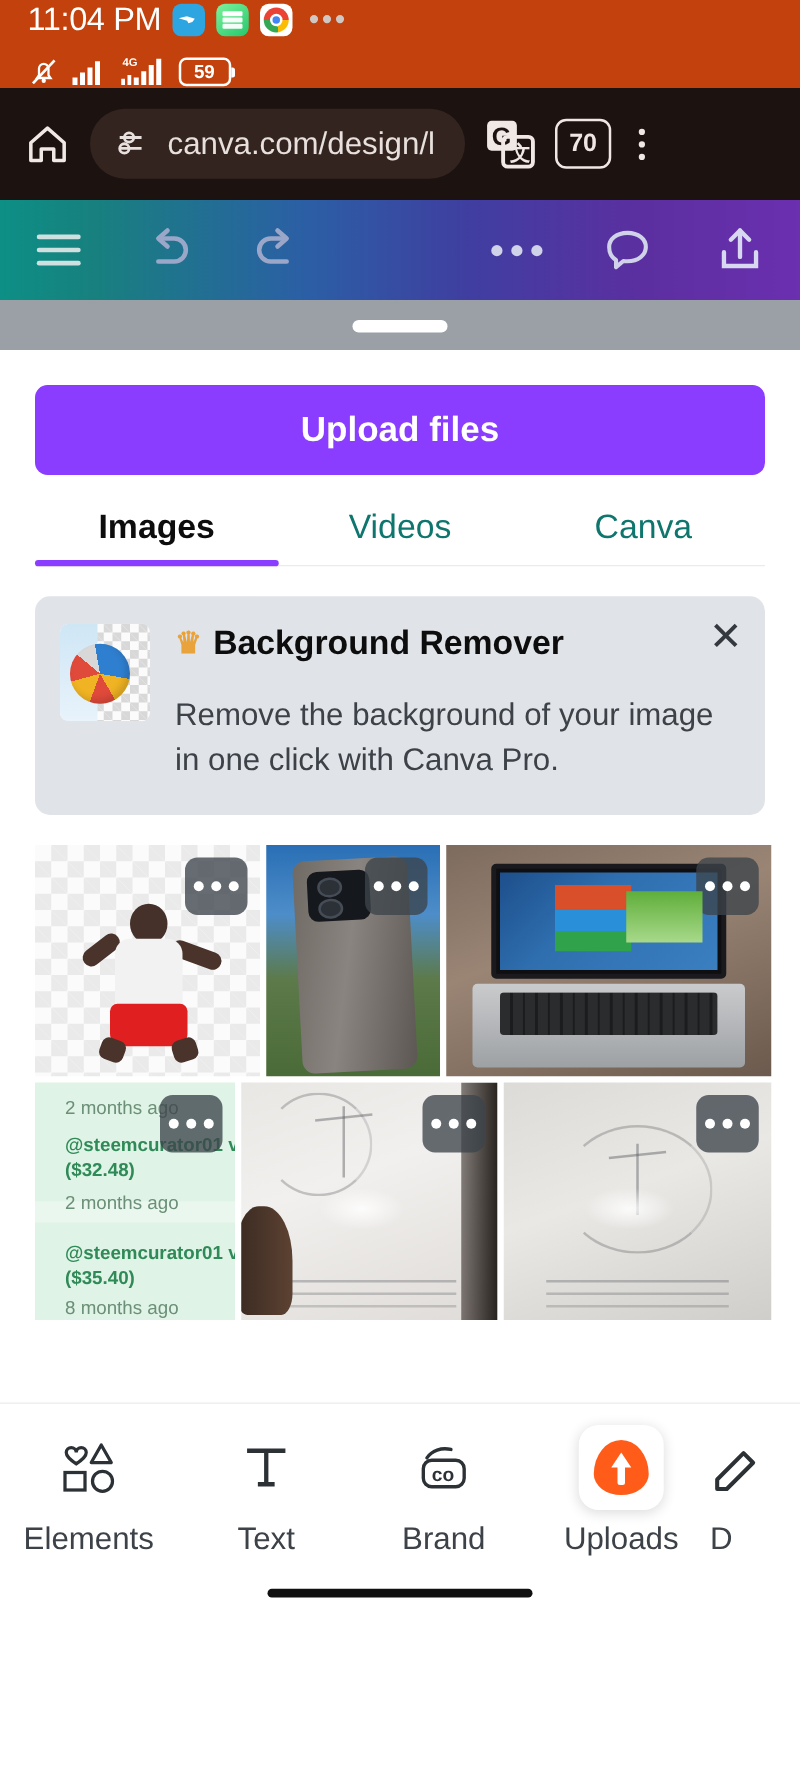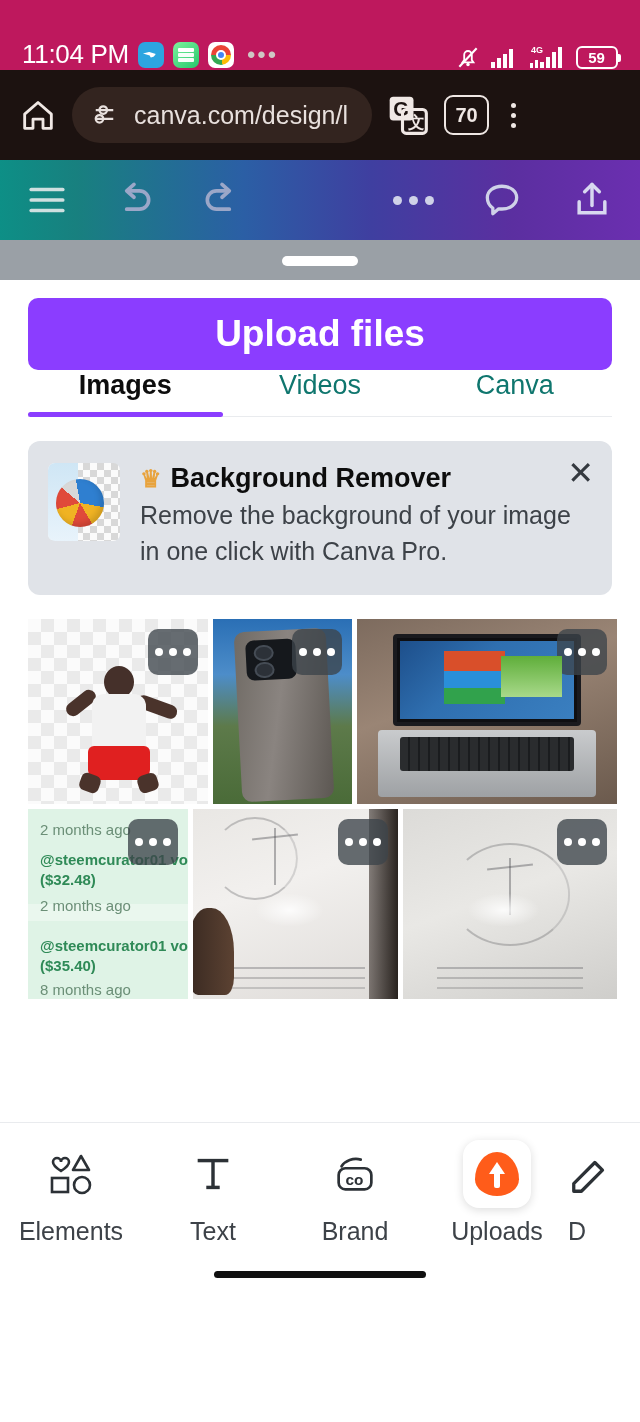--- a/index.html
+++ b/index.html
@@ -5,23 +5,24 @@
   * { margin:0; padding:0; box-sizing:border-box; }
   html, body {
     width:640px; height:1422px;
     background:#ffffff;
     font-family:"Liberation Sans", sans-serif;
     overflow:hidden;
   }
 
   
   .status-bar {
-    height:70px; background:#be185d;
-    display:flex; align-items:flex-end; justify-content:space-between;
+    height:70px; background:#c2410c;
+    display:flex; align-items:flex-start; justify-content:space-between;
     padding:0 22px;
+    flex-direction:column;
   }
   .status-left { display:flex; align-items:center; gap:9px; }
   .status-time { color:#ffffff; font-size:26px; font-weight:500; letter-spacing:-0.3px; }
   .app-icon { width:26px; height:26px; border-radius:7px; display:block; position:relative; }
   .app-telegram { background:#2ca5e0; }
   .app-telegram::after {
     content:""; position:absolute; left:5px; top:8px;
     width:0; height:0; border-left:16px solid #fff;
     border-top:5px solid transparent; border-bottom:5px solid transparent;
     clip-path:polygon(0 40%,100% 0,55% 100%,42% 60%);
@@ -97,29 +98,29 @@
 
   
   .search-box {
     margin-top:26px; height:68px; border:1.5px solid #dcdfe3; border-radius:10px;
     display:flex; align-items:center; gap:18px; padding:0 22px;
   }
   .search-ph { color:#8d9198; font-size:27px; }
 
   
   .btn {
-    margin-top:18px; height:72px; border-radius:10px;
+    margin-top:28px; height:72px; border-radius:10px;
     display:flex; align-items:center; justify-content:center;
-    font-size:37px; font-weight:700;
+    font-size:28px; font-weight:700;
   }
   .btn-upload { background:#8b3dff; color:#fff; }
   .btn-record { background:#fff; color:#1a1a1a; border:1.5px solid #dcdfe3; font-weight:700; }
 
   
-  .tabs { display:flex; }
+  .tabs { display:flex; margin-top:26px; }
   .tab {
     flex:1; text-align:center; font-size:27px; color:#0f766e;
     padding-bottom:16px; position:relative;
   }
   .tab.active { color:#0d0d0d; font-weight:700; }
   .tab.active::after {
     content:""; position:absolute; left:0; right:0; bottom:0;
     height:5px; background:#8b3dff; border-radius:3px;
   }
   .tabs-divider { height:1.5px; background:#e9ebee; margin-top:-1.5px; }
@@ -145,21 +146,21 @@
   .ball {
     position:absolute; left:8px; top:16px; width:48px; height:48px; border-radius:50%;
     background:conic-gradient(from 200deg,
       #f0b323 0deg 55deg, #e04a3a 55deg 110deg, #d8d8d8 110deg 150deg,
       #2f7fd0 150deg 260deg, #f0b323 260deg 310deg, #e04a3a 310deg 360deg);
     box-shadow:inset -3px -3px 6px rgba(0,0,0,.15);
   }
   .promo-body { flex:1; min-width:0; }
   .promo-title { font-size:27px; font-weight:700; color:#0d0d0d; display:flex; align-items:center; gap:9px; }
   .crown { color:#e8a33d; font-size:24px; }
-  .promo-desc { font-size:25px; color:#3d4248; line-height:1.42; margin-top:4px; }
+  .promo-desc { font-size:25px; color:#3d4248; line-height:1.42; margin-top:25px; }
   .promo-close {
     position:absolute; right:18px; top:16px; font-size:32px; color:#34393f;
     line-height:1; font-weight:400;
   }
 
   
   .grid { display:flex; gap:5px; margin-top:24px; margin-left:-28px; margin-right:-28px; padding:0 28px; }
   .grid-row2 { margin-top:5px; }
   .cell { position:relative; overflow:hidden; flex:0 0 auto; }
   .cell .more {
@@ -226,21 +227,21 @@
     background:linear-gradient(180deg,#c9cbcd,#9ea1a4); border-radius:4px;
   }
   .lap-keys {
     position:absolute; left:10%; top:10%; width:80%; height:52%;
     background:repeating-linear-gradient(90deg,#2a2c2e 0 8px,#1a1c1e 8px 10px),
                repeating-linear-gradient(0deg,#2a2c2e 0 6px,#141517 6px 8px);
     border-radius:3px;
   }
 
   .th-notif { background:#eaf7ee; }
-  .notif-line { position:absolute; left:12px; font-size:15px; color:#6b8f77; white-space:nowrap; }
+  .notif-line { position:absolute; left:24px; font-size:15px; color:#6b8f77; white-space:nowrap; }
   .notif-strong { color:#2f8a57; font-weight:700; }
   .notif-band { position:absolute; left:0; right:0; background:#dff3e6; }
 
   .th-sketch1 { background:linear-gradient(160deg,#e9e7e4 0%,#f2f0ee 40%,#dedbd8 100%); }
   .th-sketch2 { background:linear-gradient(160deg,#dcdbd8 0%,#e9e8e5 45%,#cfcecb 100%); }
   .sk-wreath {
     position:absolute; left:50%; top:18%; transform:translateX(-50%);
     width:56%; height:54%; border:2px solid rgba(90,90,95,.32);
     border-radius:50%; border-left-color:transparent; border-right-color:rgba(90,90,95,.20);
   }

